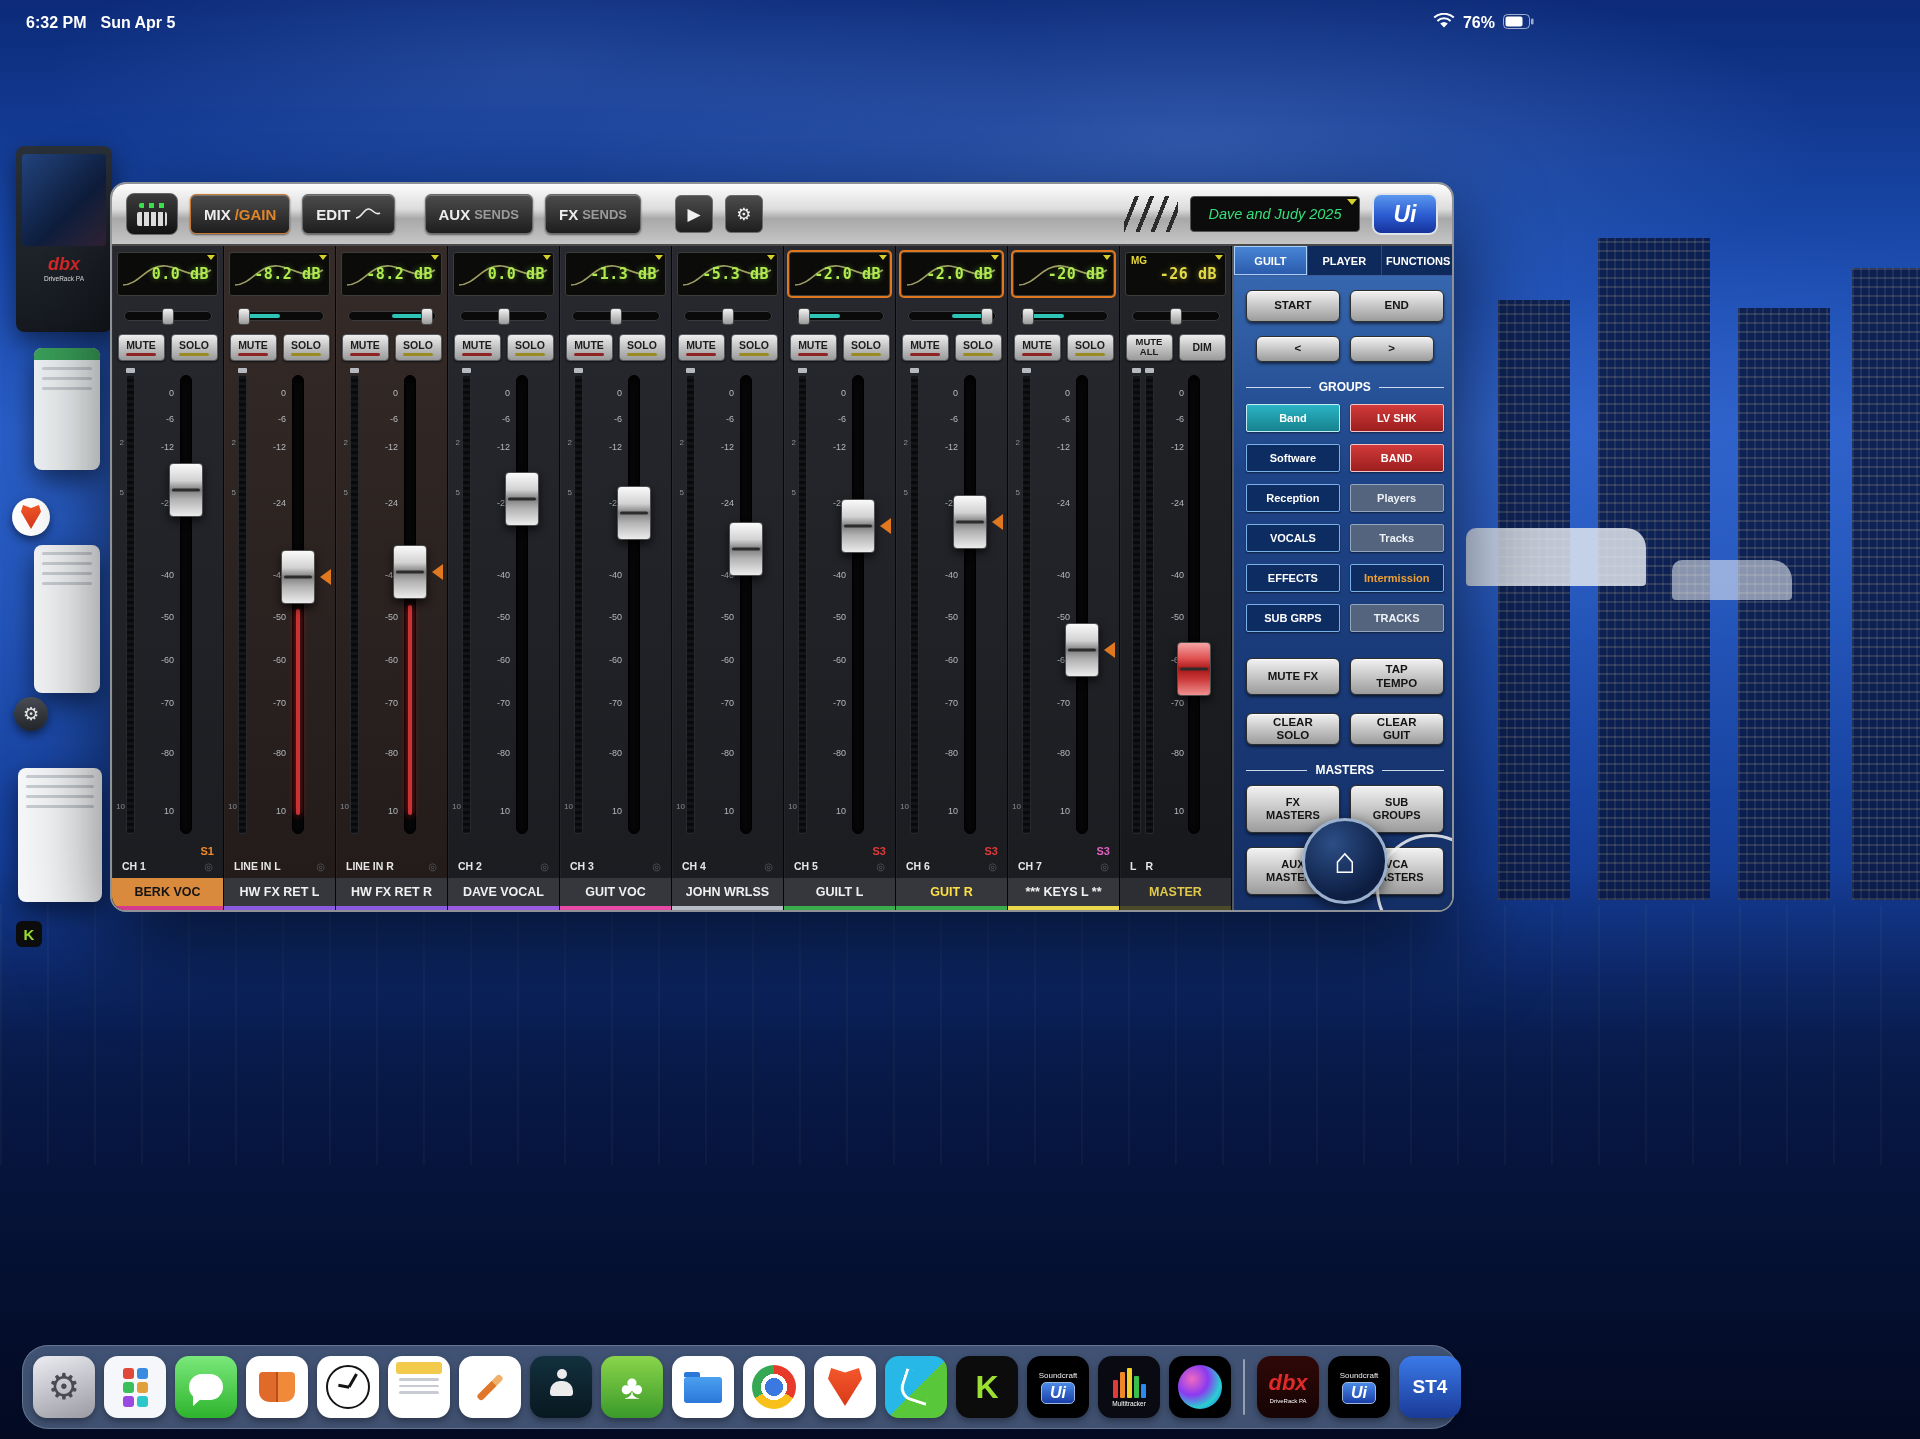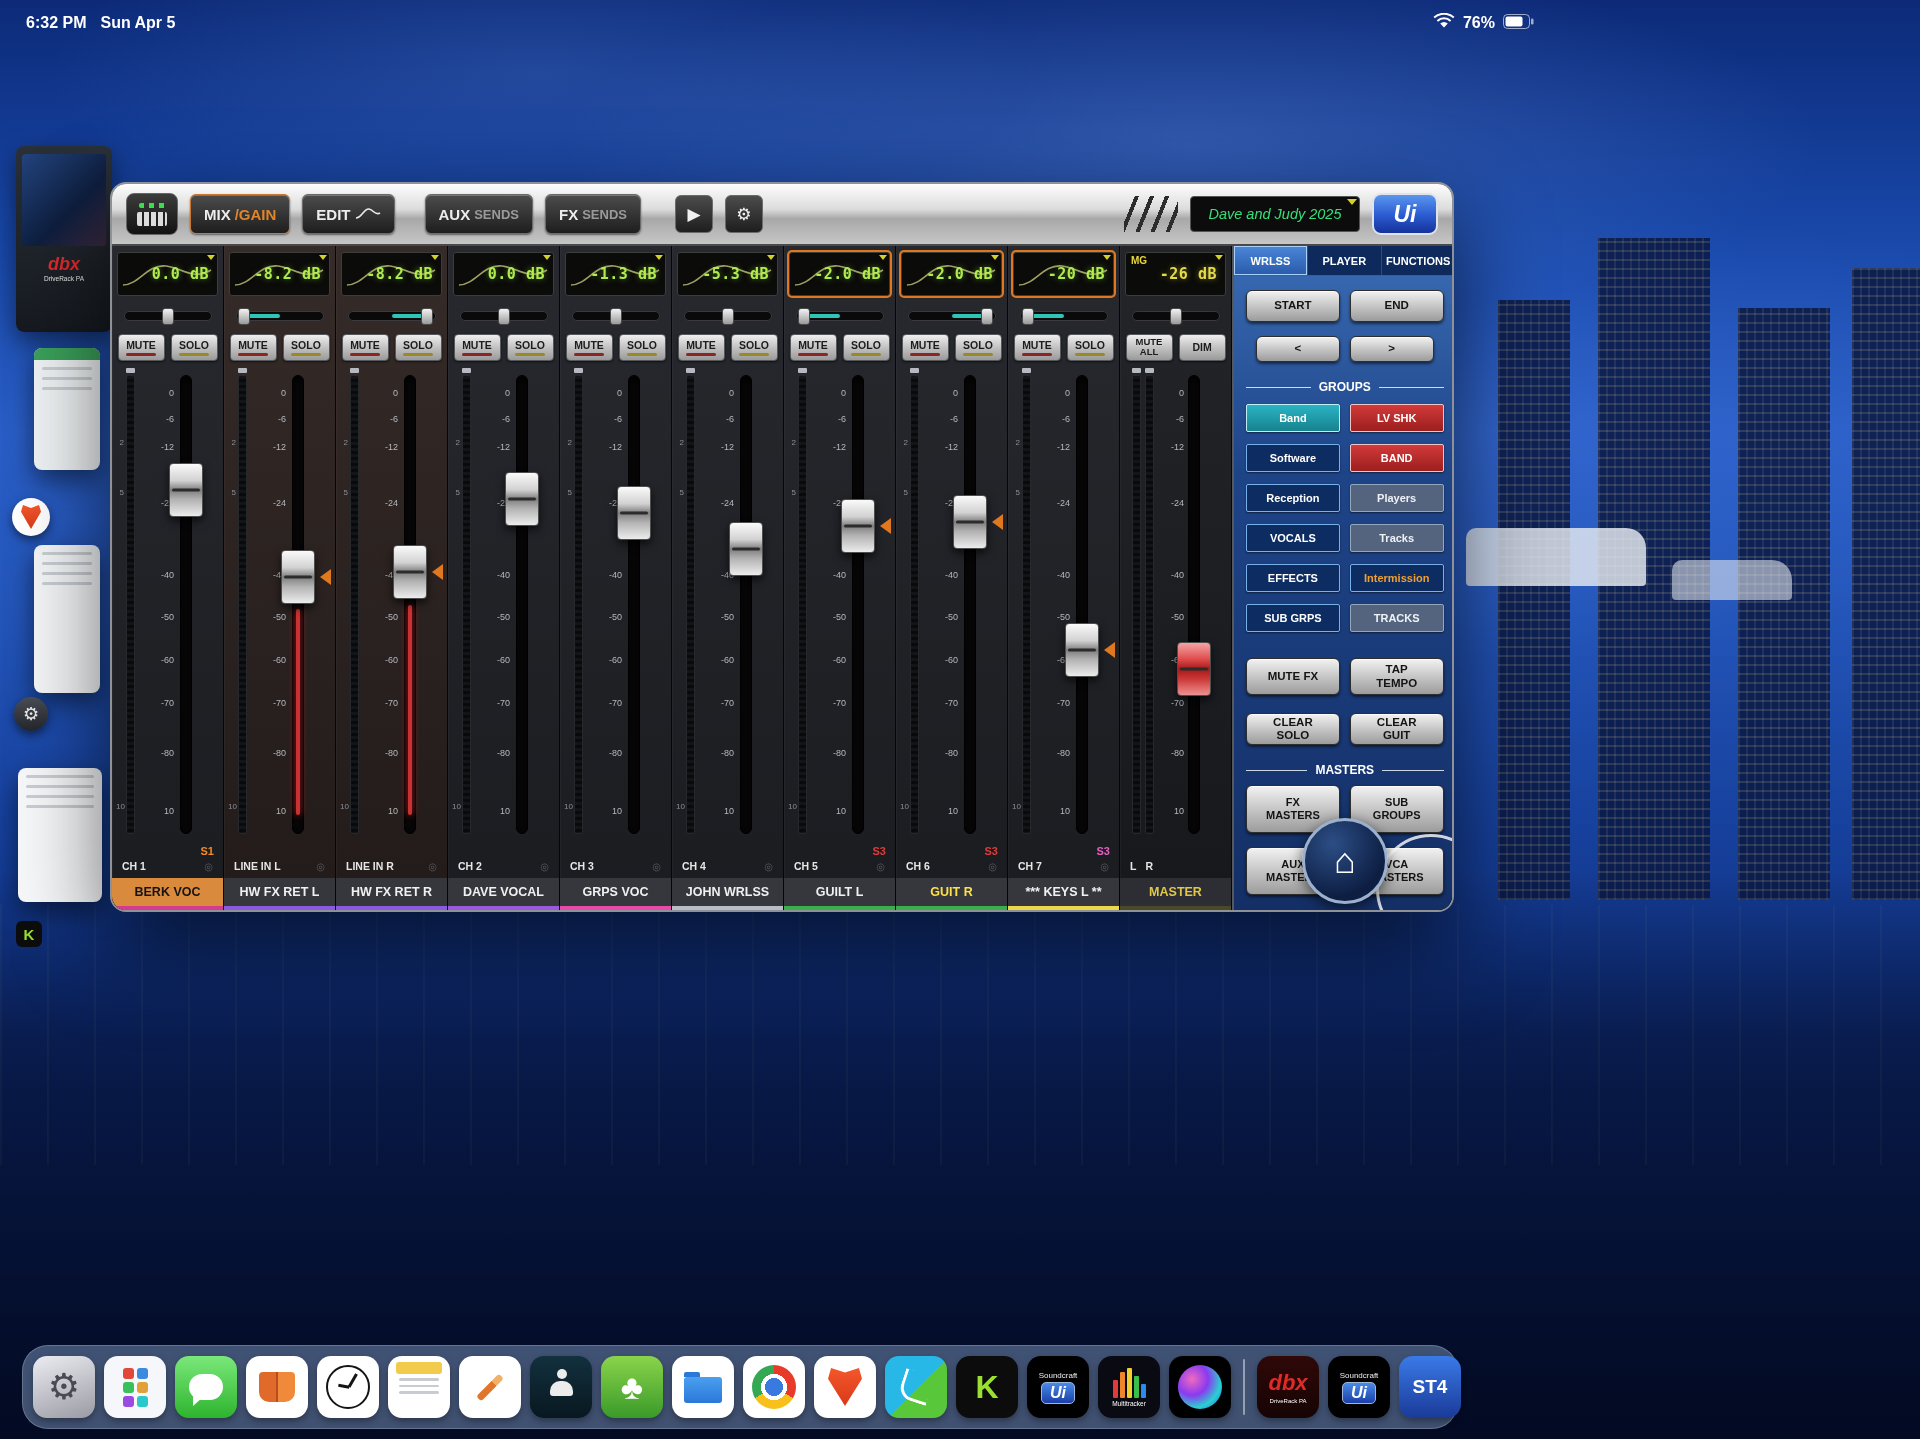--- a/index.html
+++ b/index.html
@@ -534,21 +534,21 @@
                 <span style="top: 95%;">10</span>
               </div>
               <div class="slot"></div>
               <div class="handle" style="top: 30%;"></div>
             </div>
           </div>
           <div class="chrow">
             <span class="chnum">CH 3</span>
             <span class="chgear">◎</span>
           </div>
-          <div class="nlabel" style="background: rgb(53, 55, 60); color: rgb(240, 240, 240); border-bottom-color: rgb(232, 74, 168);">GRPS VOC</div>
+          <div class="nlabel" style="background: rgb(53, 55, 60); color: rgb(240, 240, 240); border-bottom-color: rgb(232, 74, 168);">GUIT VOC</div>
         </div>
         <div class="strip">
           <div class="db">
             <svg width="92" height="34" viewBox="0 0 92 34">
               <path d="M2 28 C 18 28 26 7 45 9 C 60 10.5 72 24 90 13" fill="none" stroke="#d8d887" stroke-width="1.6" opacity="0.85"></path>
             </svg>
             <span class="dbval">-5.3 dB</span>
           </div>
           <div class="panrow">
             <div class="pantrack">
@@ -784,21 +784,21 @@
           </div>
           <div class="chrow">
             <span class="chnum">L</span>
             <span class="chnum">R</span>
           </div>
           <div class="nlabel" style="background: rgb(44, 46, 51); color: rgb(224, 200, 74); border-bottom-color: rgb(74, 74, 40);">MASTER</div>
         </div>
       </div>
     <div class="panel">
       <div class="ptabs">
-          <div class="ptab active">WRLSS</div>
+          <div class="ptab active">GUILT</div>
           <div class="ptab">PLAYER</div>
           <div class="ptab">FUNCTIONS</div>
         </div>
       <div class="pcontent">
         <div class="prow r-transport">
           <button class="sbtn">START</button>
           <button class="sbtn">END</button>
         </div>
         <div class="prow r-arrows">
           <button class="sbtn">&lt;</button>

